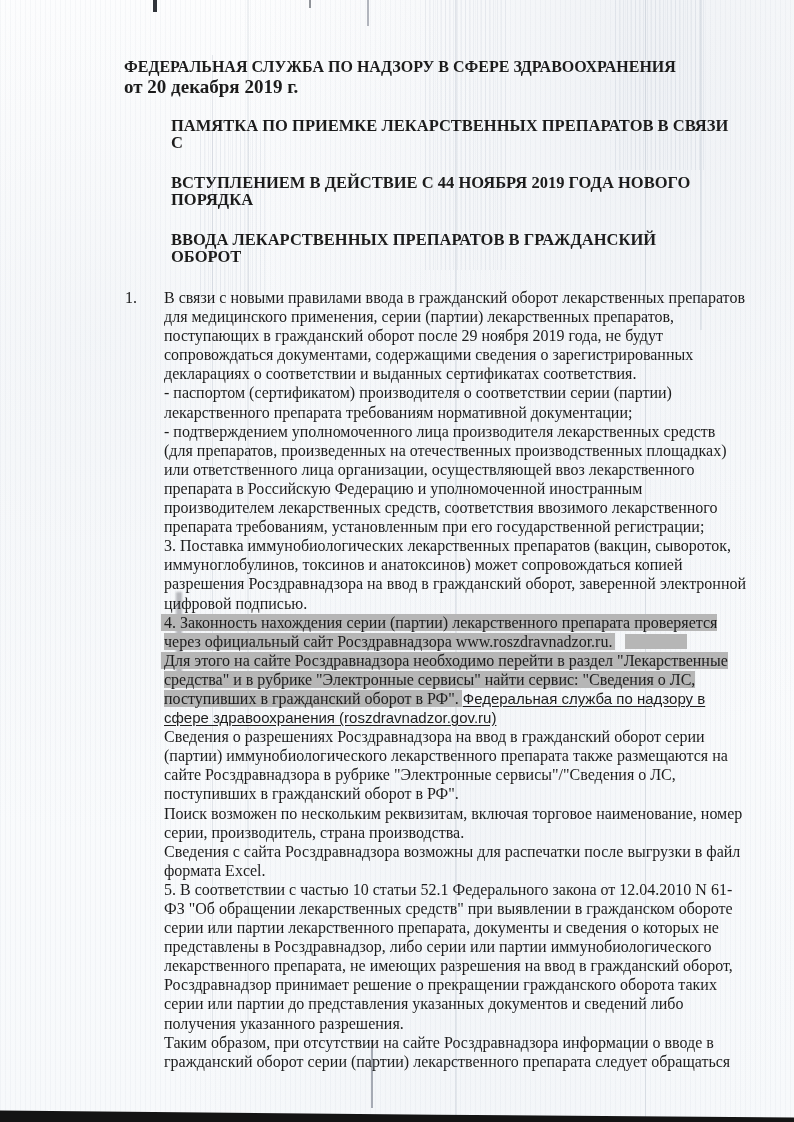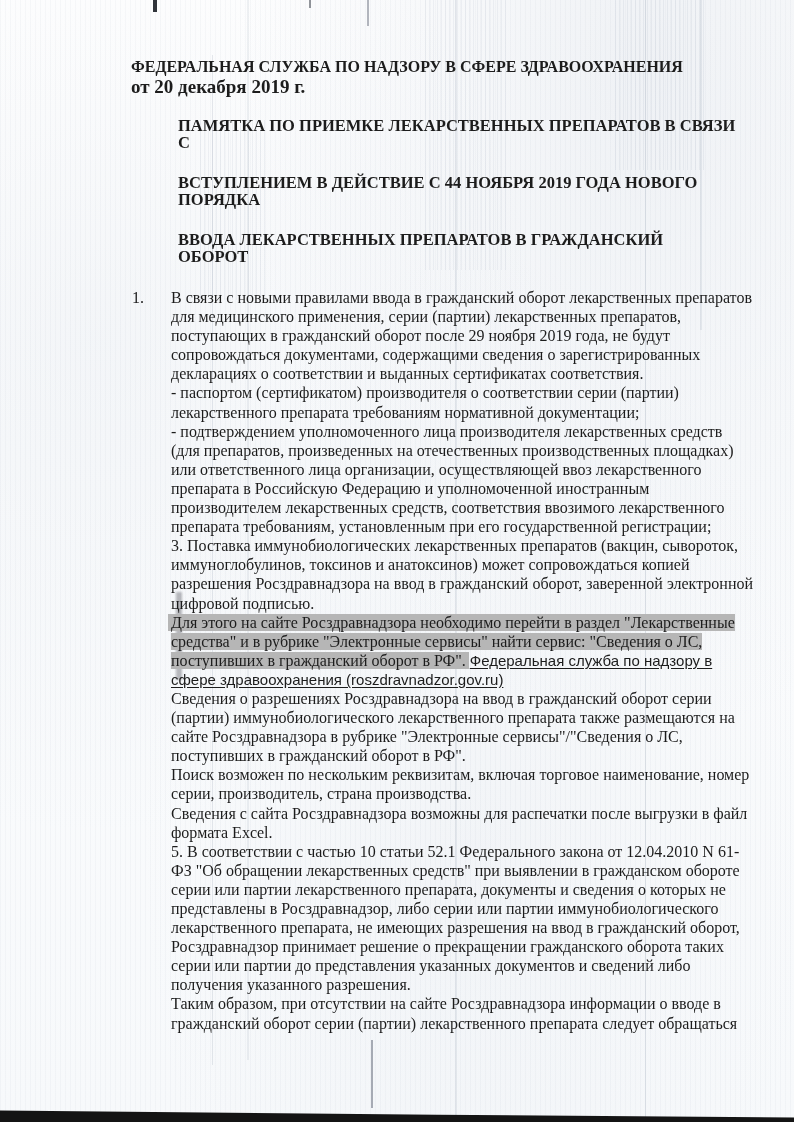--- a/index.html
+++ b/index.html
@@ -45,21 +45,21 @@
   .s-band2{left:425px;top:0;width:82px;height:270px;
     background:repeating-linear-gradient(90deg, rgba(118,132,158,0.09) 0 1px, transparent 1px 4px);}
   .s-band3{left:200px;top:120px;width:66px;height:180px;
     background:repeating-linear-gradient(90deg, rgba(118,132,158,0.09) 0 1px, transparent 1px 4px);}
   .s-smudge{left:176px;top:592px;width:6px;height:88px;background:rgba(35,38,45,0.30);filter:blur(1px);}
   .bottom-wedge{
     left:0;bottom:0;width:794px;height:14px;background:#141414;
     clip-path:polygon(0 18%, 55% 48%, 100% 68%, 100% 100%, 0 100%);
   }
 
-  .content{position:absolute;left:131px;top:57px;width:606px;}
+  .content{position:absolute;left:124px;top:57px;width:606px;}
   .org{font-weight:bold;font-size:16px;line-height:20px;}
   .date{font-weight:bold;font-size:19px;line-height:20px;margin-bottom:20px;}
   .title-line{font-weight:bold;font-size:16.5px;line-height:17px;margin-bottom:23px;margin-left:47px;}
   .title-line:last-of-type{margin-bottom:9px;}
 
   .body-block{
     margin-left:40px;
     width:582px;
     font-size:16px;
     line-height:19.1px;
@@ -116,20 +116,21 @@
     <div class="title-line">ВСТУПЛЕНИЕМ В ДЕЙСТВИЕ С 44 НОЯБРЯ 2019 ГОДА НОВОГО ПОРЯДКА</div>
     <div class="title-line">ВВОДА ЛЕКАРСТВЕННЫХ ПРЕПАРАТОВ В ГРАЖДАНСКИЙ ОБОРОТ</div>
 
     <div class="body-block">
       <p class="first-para">
         <span class="marker">1.</span><span>В связи с новыми правилами ввода в гражданский оборот лекарственных препаратов для медицинского применения, серии (партии) лекарственных препаратов, поступающих в гражданский оборот после 29 ноября 2019 года, не будут сопровождаться документами, содержащими сведения о зарегистрированных декларациях о соответствии и выданных сертификатах соответствия.</span>
       </p>
       <p>- паспортом (сертификатом) производителя о соответствии серии (партии) лекарственного препарата требованиям нормативной документации;</p>
       <p>- подтверждением уполномоченного лица производителя лекарственных средств (для препаратов, произведенных на отечественных производственных площадках) или ответственного лица организации, осуществляющей ввоз лекарственного препарата в Российскую Федерацию и уполномоченной иностранным производителем лекарственных средств, соответствия ввозимого лекарственного препарата требованиям, установленным при его государственной регистрации;</p>
       <p>3. Поставка иммунобиологических лекарственных препаратов (вакцин, сывороток, иммуноглобулинов, токсинов и анатоксинов) может сопровождаться копией разрешения Росздравнадзора на ввод в гражданский оборот, заверенной электронной цифровой подписью.</p>
+      <p><span class="hl">4. Законность нахождения серии (партии) лекарственного препарата проверяется через официальный сайт Росздравнадзора www.roszdravnadzor.ru.</span><span class="hl-spacer"></span></p>
       <p><span class="hl">Для этого на сайте Росздравнадзора необходимо перейти в раздел "Лекарственные средства" и в рубрике "Электронные сервисы" найти сервис: "Сведения о ЛС, поступивших в гражданский оборот в РФ".</span> <a href="#" class="doc-link">Федеральная служба по надзору в сфере здравоохранения (roszdravnadzor.gov.ru)</a></p>
       <p>Сведения о разрешениях Росздравнадзора на ввод в гражданский оборот серии (партии) иммунобиологического лекарственного препарата также размещаются на сайте Росздравнадзора в рубрике "Электронные сервисы"/"Сведения о ЛС, поступивших в гражданский оборот в РФ".</p>
       <p>Поиск возможен по нескольким реквизитам, включая торговое наименование, номер серии, производитель, страна производства.</p>
       <p>Сведения с сайта Росздравнадзора возможны для распечатки после выгрузки в файл формата Excel.</p>
       <p>5. В соответствии с частью 10 статьи 52.1 Федерального закона от 12.04.2010 N 61-ФЗ "Об обращении лекарственных средств" при выявлении в гражданском обороте серии или партии лекарственного препарата, документы и сведения о которых не представлены в Росздравнадзор, либо серии или партии иммунобиологического лекарственного препарата, не имеющих разрешения на ввод в гражданский оборот, Росздравнадзор принимает решение о прекращении гражданского оборота таких серии или партии до представления указанных документов и сведений либо получения указанного разрешения.</p>
       <p>Таким образом, при отсутствии на сайте Росздравнадзора информации о вводе в гражданский оборот серии (партии) лекарственного препарата следует обращаться</p>
     </div>
   </div>
 
   <div class="artifact bottom-wedge"></div>

